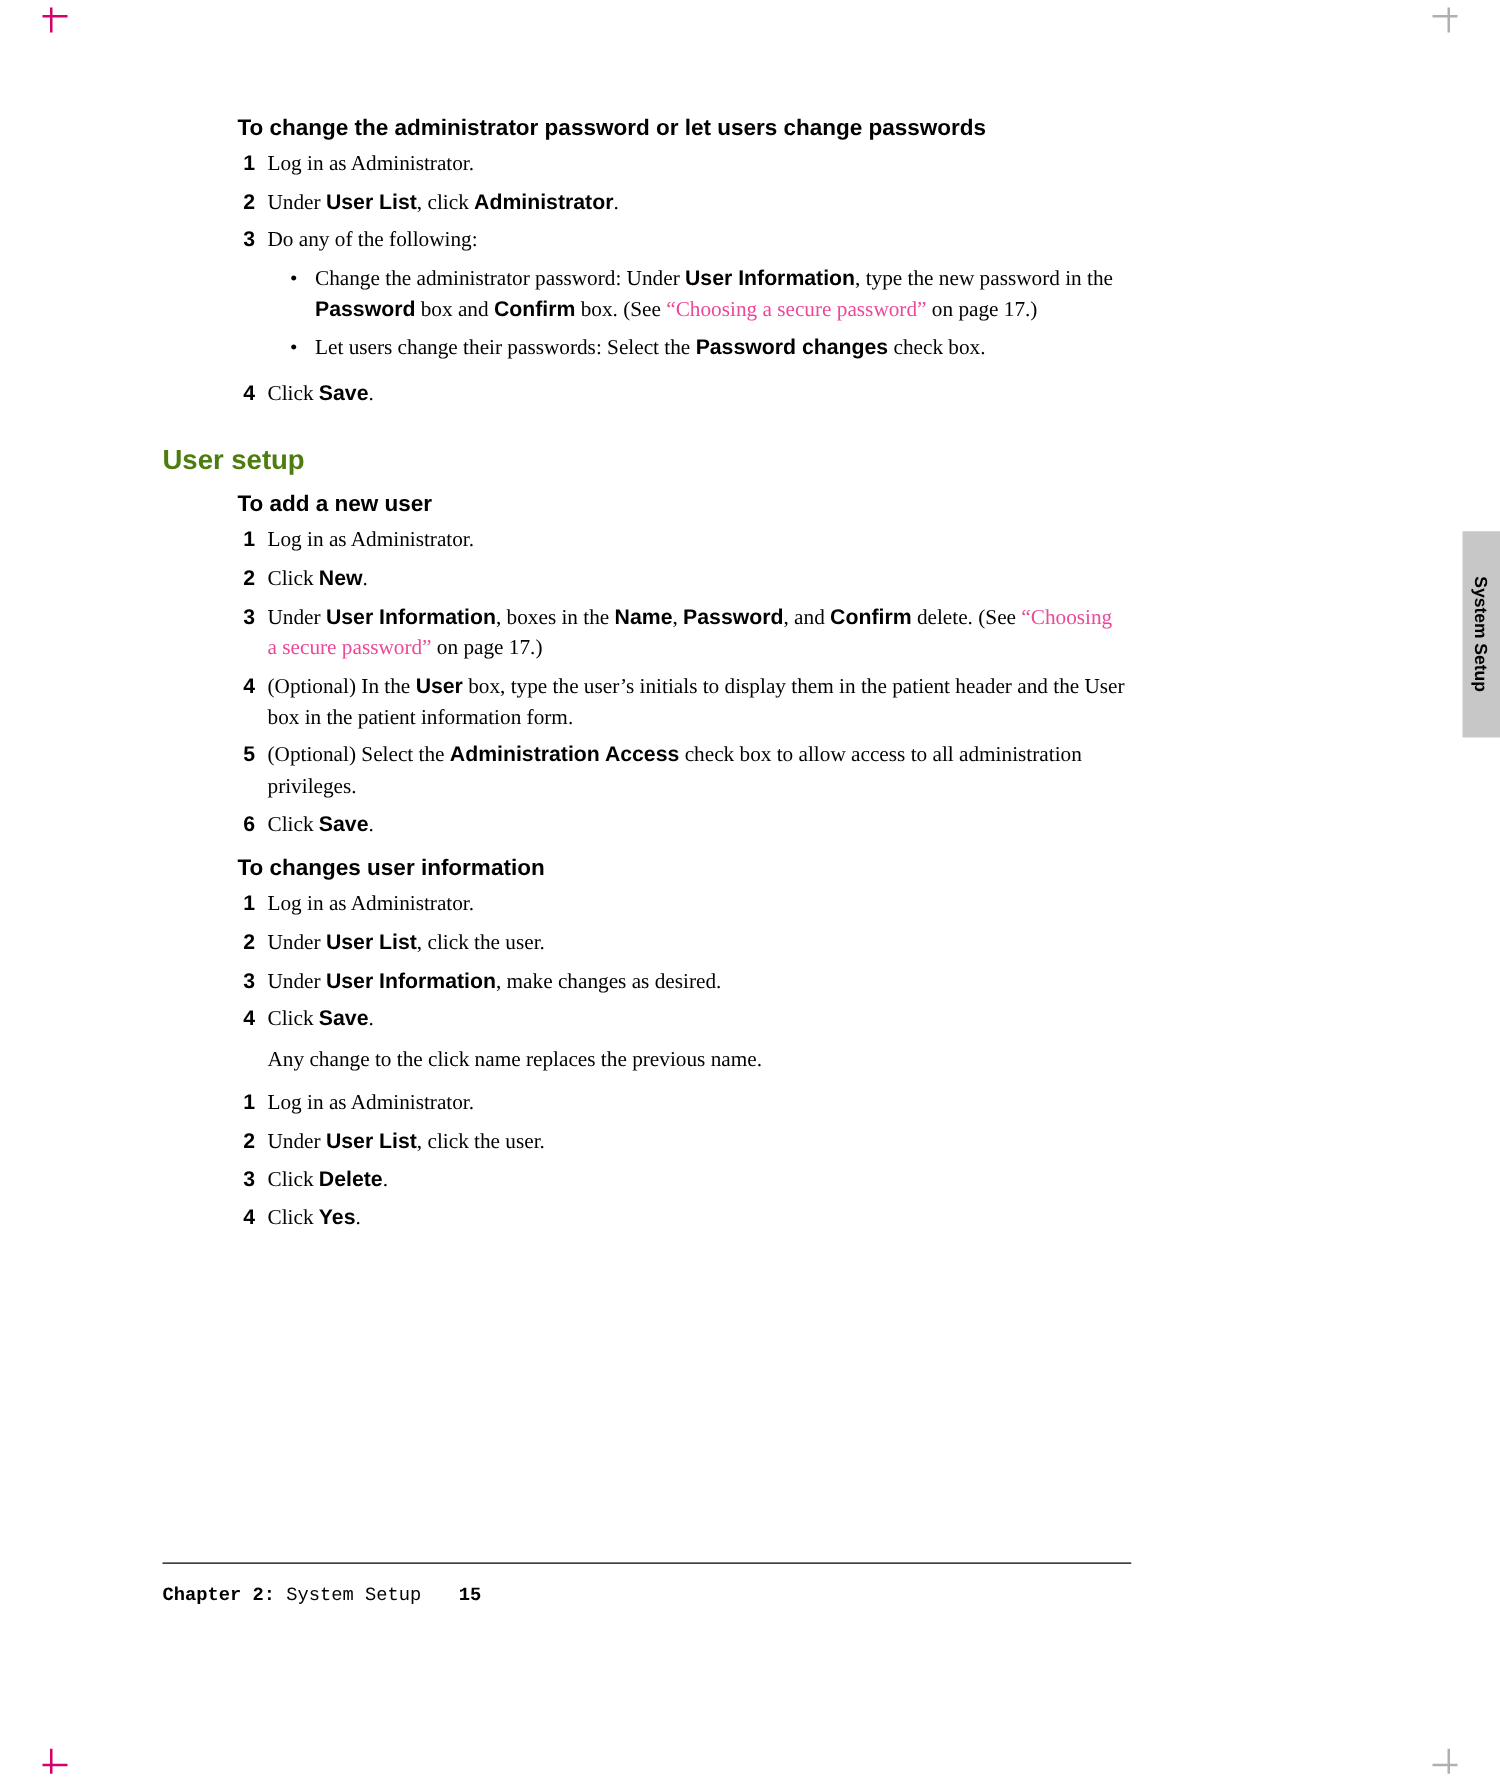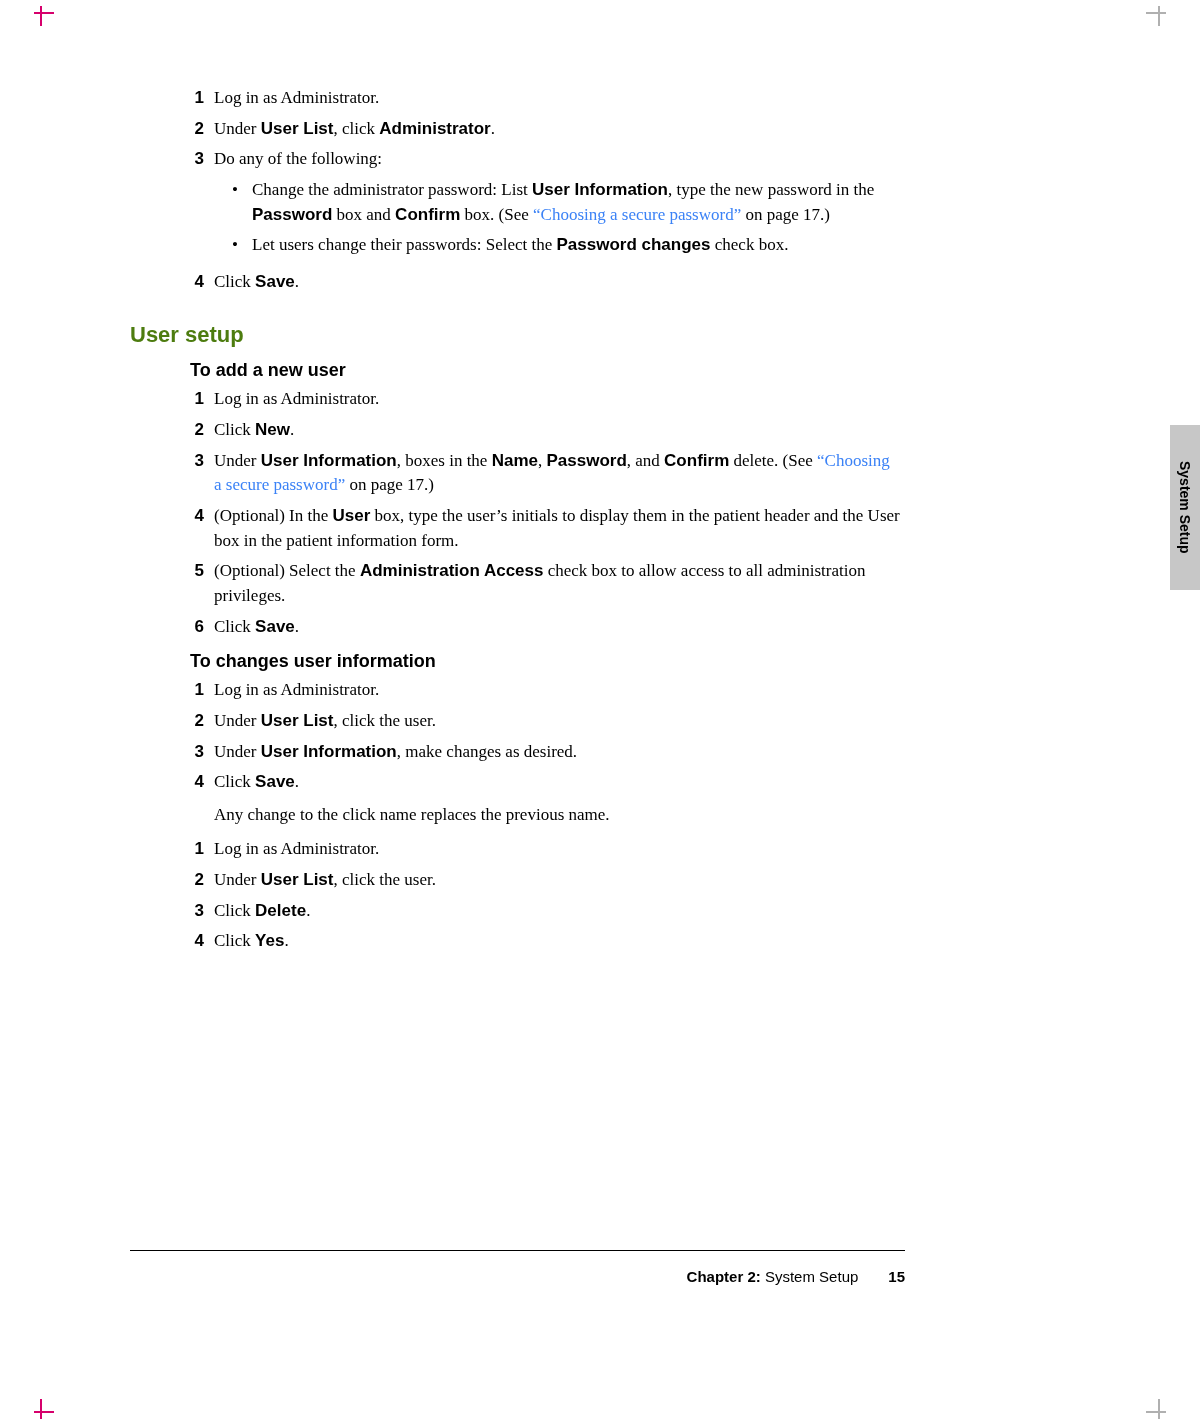--- a/index.html
+++ b/index.html
@@ -68,21 +68,21 @@
   ul.bullets > li {
     display: flex;
     align-items: baseline;
     gap: 10px;
     margin: 6px 0 6px 18px;
     line-height: 1.45;
   }
   ul.bullets > li > .dot { min-width: 10px; }
   ul.bullets > li > .txt { flex: 1; }
   .bold { font-family: "Myriad Pro","Segoe UI",Arial,sans-serif; font-weight:700; }
-  .link { color: #3b82f6; }
+  .link { color: #ec4899; }
   .h2 {
     color: #4d7c0f;
     font-family: "Myriad Pro","Segoe UI",Arial,sans-serif;
     font-weight: 700;
     font-size: 22px;
     margin: 28px 0 6px 0;
   }
   .note { margin: 8px 0 10px 24px; line-height:1.45; }
   .side-tab {
     position: absolute;
@@ -103,62 +103,62 @@
     color:#000;
   }
   .footer-rule {
     position:absolute;
     left:130px; width:775px; top:1250px;
     border-top:1px solid #000;
   }
   .footer {
     position:absolute;
     left:130px; width:775px; top:1268px;
-    text-align:right;
     font-size:15px;
-    font-family: Liberation Sans, sans-serif;
+    font-family: Liberation Mono, monospace;
   }
   .footer .chap { font-weight:700; }
   .footer .pn { font-weight:700; margin-left:30px; }
 </style>
 </head>
 <body>
 
 <div class="crop-tl"></div>
 <div class="crop-tr"></div>
 <div class="crop-bl"></div>
 <div class="crop-br"></div>
 
 <div class="side-tab">
   <span>System Setup</span>
 </div>
 
 <div class="page">
 
   <div class="indent">
+    <div class="proc-title">To change the administrator password or let users change passwords</div>
     <ol class="steps">
       <li>
           <span class="num">1</span>
         <span class="txt">Log in as Administrator.</span>
         </li>
       <li>
           <span class="num">2</span>
         <span class="txt">
           <span>Under </span><span class="bold">User List</span><span>, click </span><span class="bold">Administrator</span><span>.</span>
         </span>
         </li>
       <li>
           <span class="num">3</span>
         <span class="txt">
           <span>Do any of the following:</span>
           <ul class="bullets">
             <li>
                 <span class="dot">•</span>
               <span class="txt">
-                <span>Change the administrator password: List </span><span class="bold">User Information</span><span>, type the new password in the </span><span class="bold">Password</span><span> box and </span><span class="bold">Confirm</span><span> box. (See </span><span class="link">“Choosing a secure password”</span><span> on page 17.)</span>
+                <span>Change the administrator password: Under </span><span class="bold">User Information</span><span>, type the new password in the </span><span class="bold">Password</span><span> box and </span><span class="bold">Confirm</span><span> box. (See </span><span class="link">“Choosing a secure password”</span><span> on page 17.)</span>
               </span>
               </li>
             <li>
                 <span class="dot">•</span>
               <span class="txt">
                 <span>Let users change their passwords: Select the </span><span class="bold">Password changes</span><span> check box.</span>
               </span>
               </li>
           </ul>
         </span>

